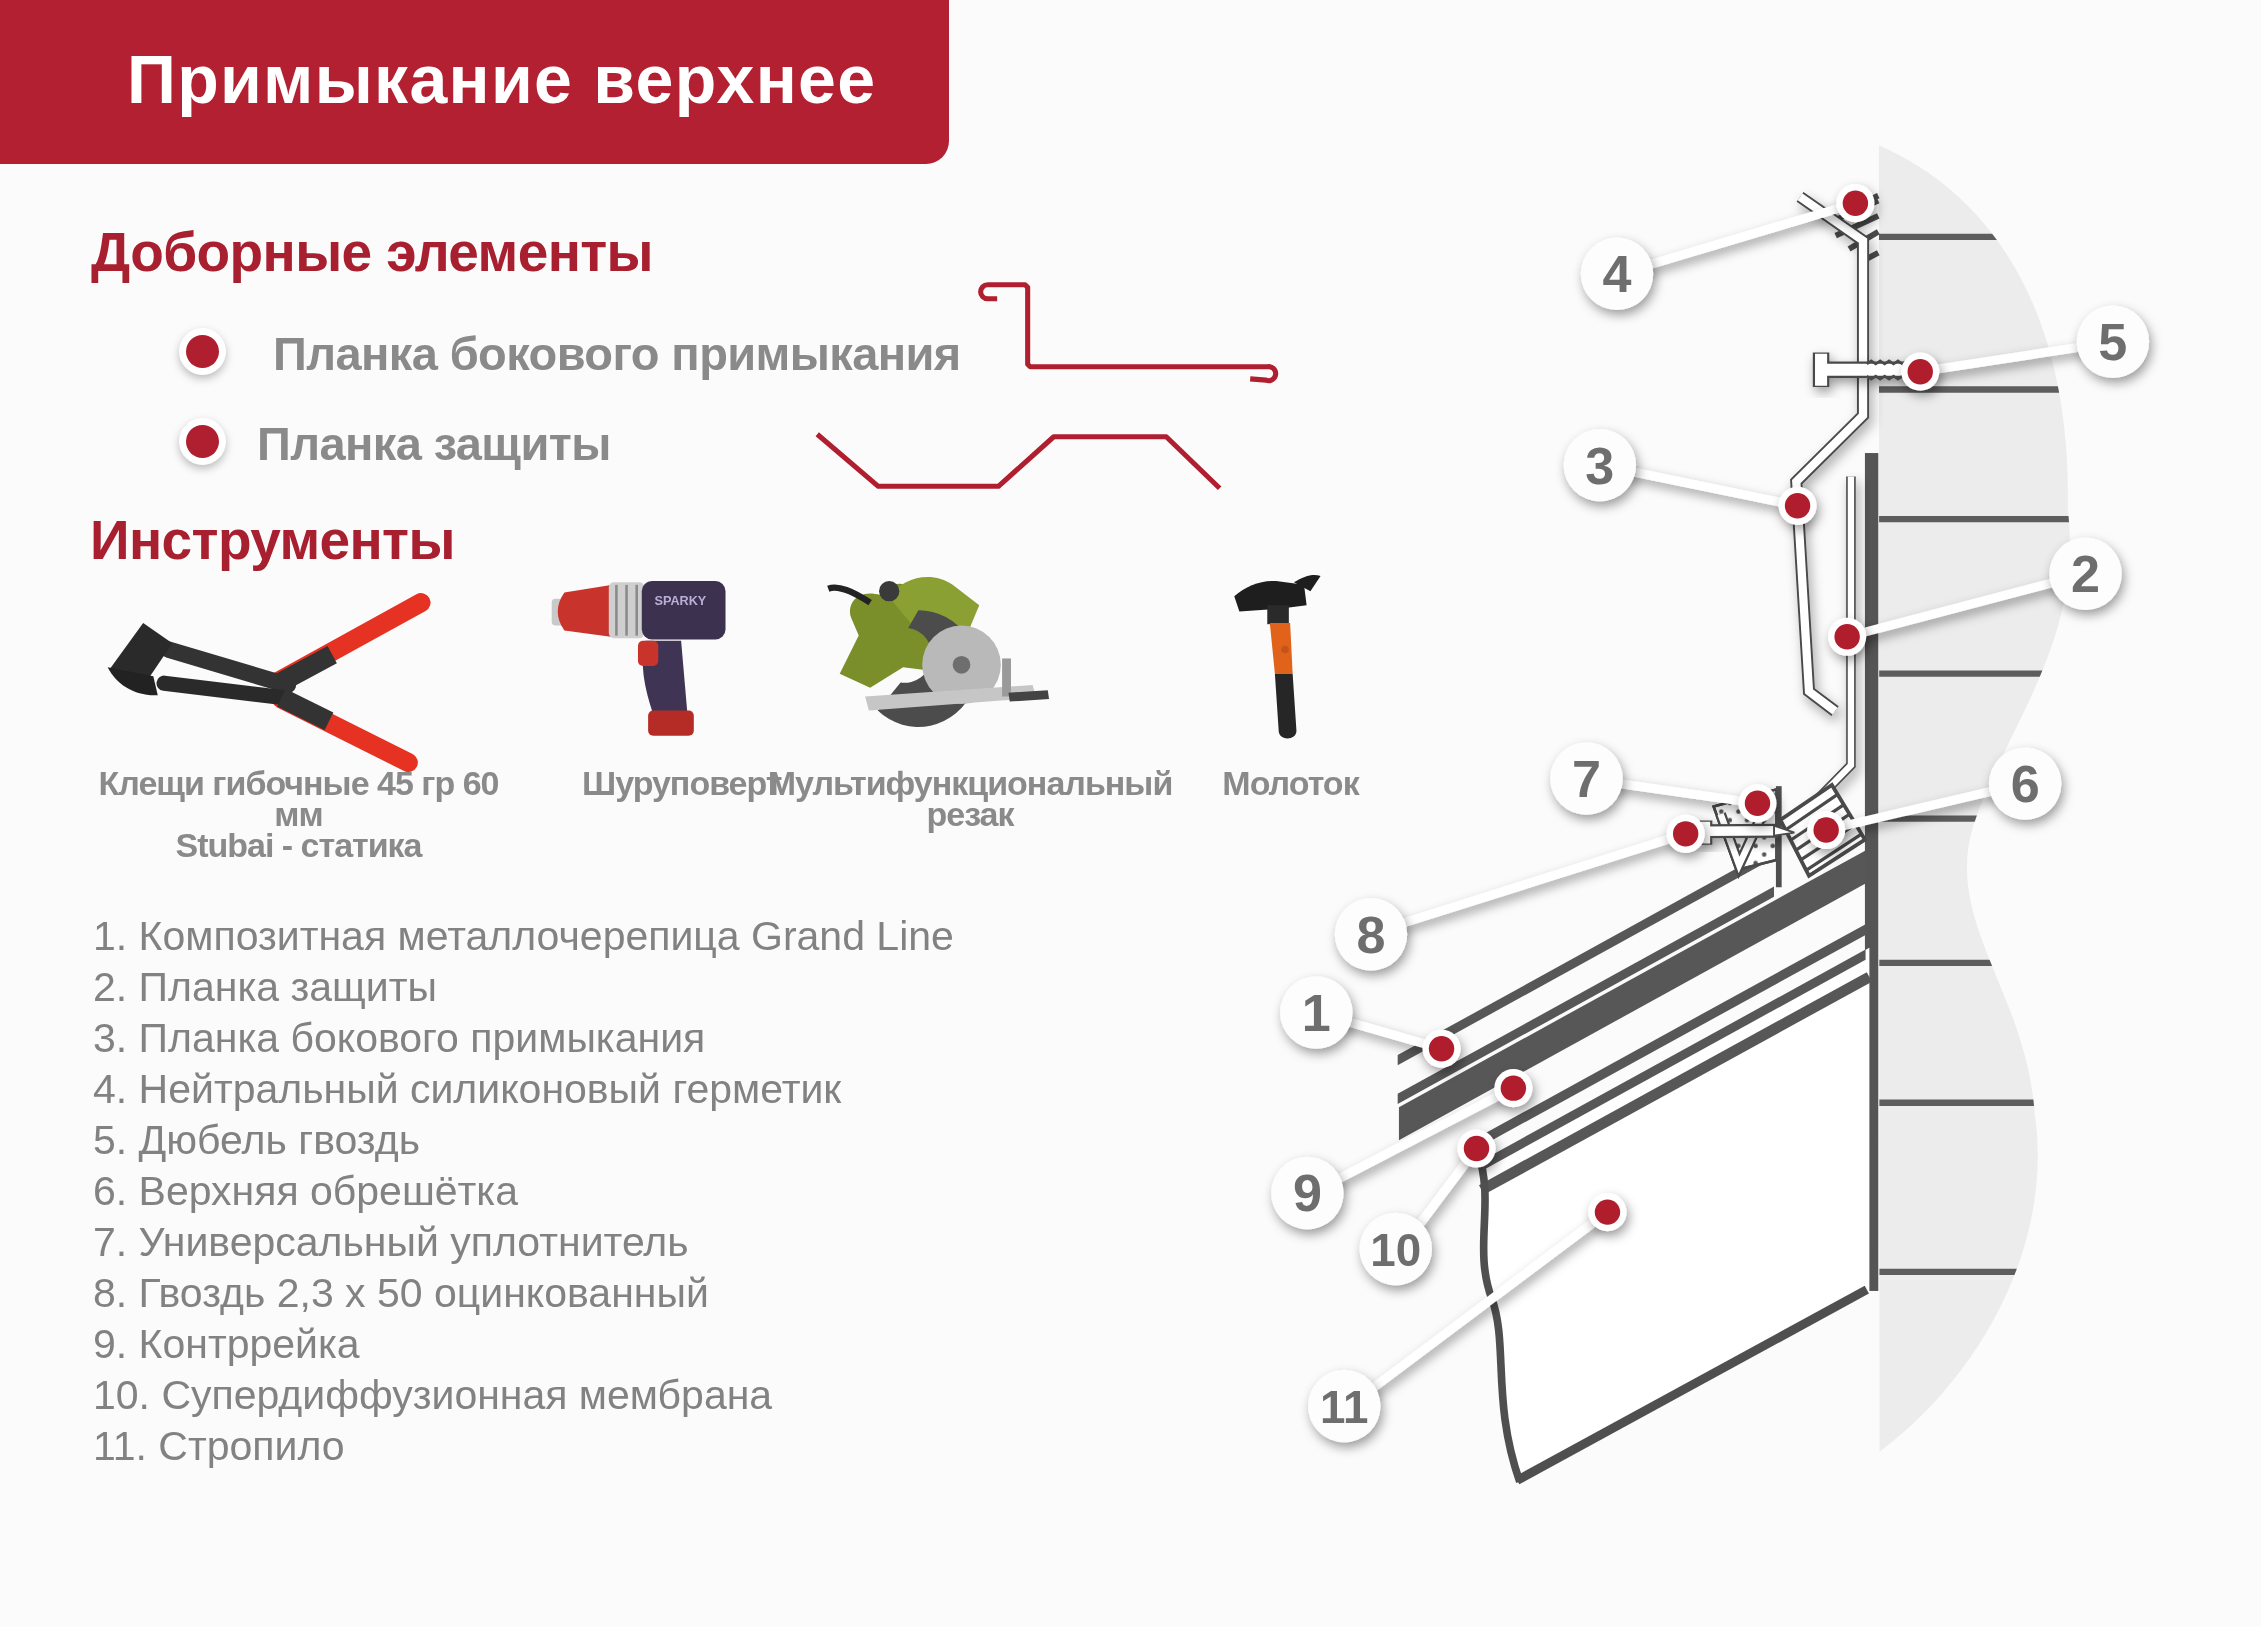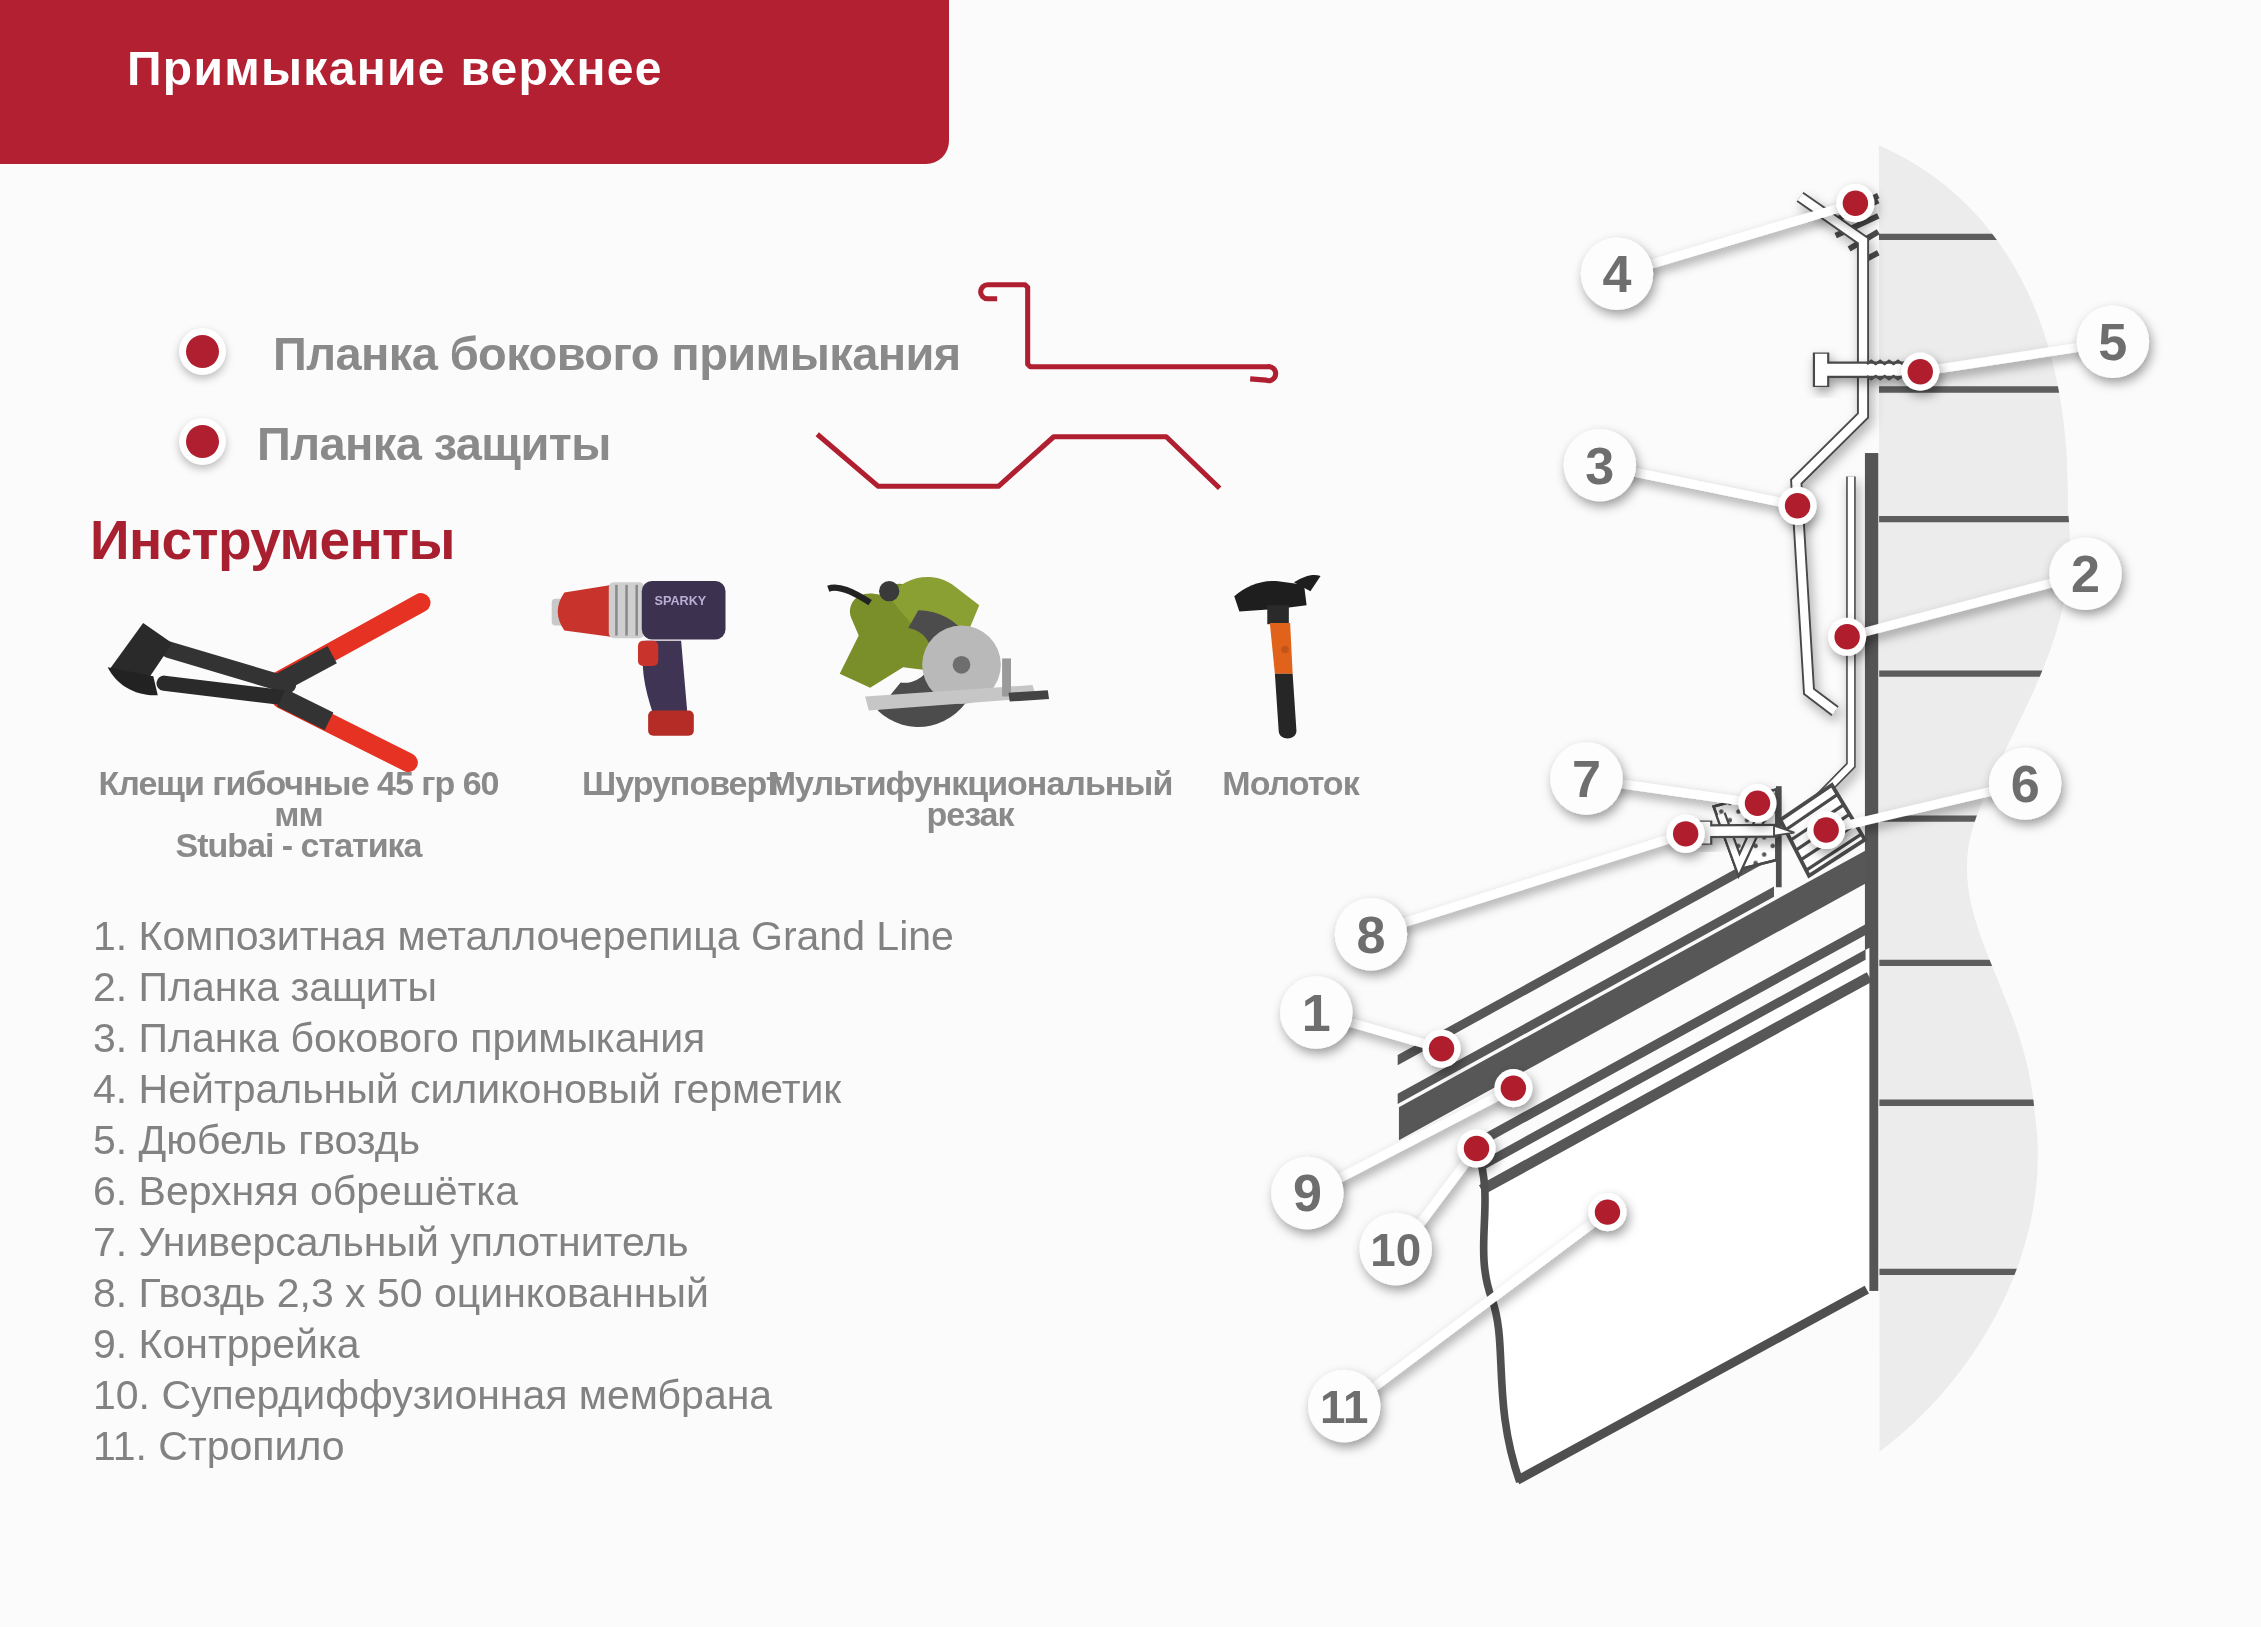--- a/index.html
+++ b/index.html
@@ -1,38 +1,39 @@
 <!DOCTYPE html>
 <html lang="ru" style="font-size:10.2px"><head>
 <meta charset="utf-8">
 <title>Примыкание верхнее</title>
 <style>
   html,body{margin:0;padding:0;}
   body{width:2261px;height:1627px;background:#fbfbfb;font-family:"Liberation Sans",sans-serif;overflow:hidden;}
   .abs{position:absolute;}
   #page{position:relative;width:2261px;height:1627px;background:#fbfbfb;}
   #banner{left:0;top:0;width:949px;height:164px;background:#b22032;border-radius:0 0 23px 0;}
-  #banner h1{margin:0;padding:45px 0 0 127px;color:#fff;font-size:48px;font-weight:bold;letter-spacing:1.3px;line-height:1;white-space:nowrap;}
+  #banner h1{margin:0;padding:45px 0 0 127px;color:#fff;font-size:68px;font-weight:bold;letter-spacing:1.3px;line-height:1;white-space:nowrap;}
   .redhead{color:#a8202f;font-weight:bold;font-size:55px;letter-spacing:-0.6px;line-height:1;white-space:nowrap;}
   #h-dobor{left:91px;top:225px;}
   #h-instr{left:90px;top:513px;}
   .bullet-dot{width:47px;height:47px;border-radius:50%;background:#fff;box-shadow:0 3.8px 9px rgba(0,0,0,.25);}
   .bullet-dot i{position:absolute;left:7px;top:7px;width:33px;height:33px;border-radius:50%;background:#b01f2f;}
   .btxt{color:#8a8a8a;font-weight:bold;font-size:47px;letter-spacing:-0.6px;line-height:1;white-space:nowrap;}
   .cap{color:#8a8a8a;font-weight:bold;font-size:34px;letter-spacing:-1px;line-height:31px;text-align:center;}
   #list{left:93px;top:911px;color:#828282;font-weight:normal;font-size:41px;line-height:51px;white-space:pre;}
 </style>
 </head>
 <body>
 <div id="page">
 
   <div id="banner" class="abs">
       <h1>Примыкание верхнее</h1>
     </div>
 
+  <div id="h-dobor" class="abs redhead">Доборные элементы</div>
 
   <div class="abs bullet-dot" style="left:179px;top:328px;">
       <i></i>
     </div>
 
   <div class="abs btxt" style="left:257px;top:330px;margin-left:16px;">Планка бокового примыкания</div>
 
   <div class="abs bullet-dot" style="left:179px;top:418px;">
       <i></i>
     </div>

